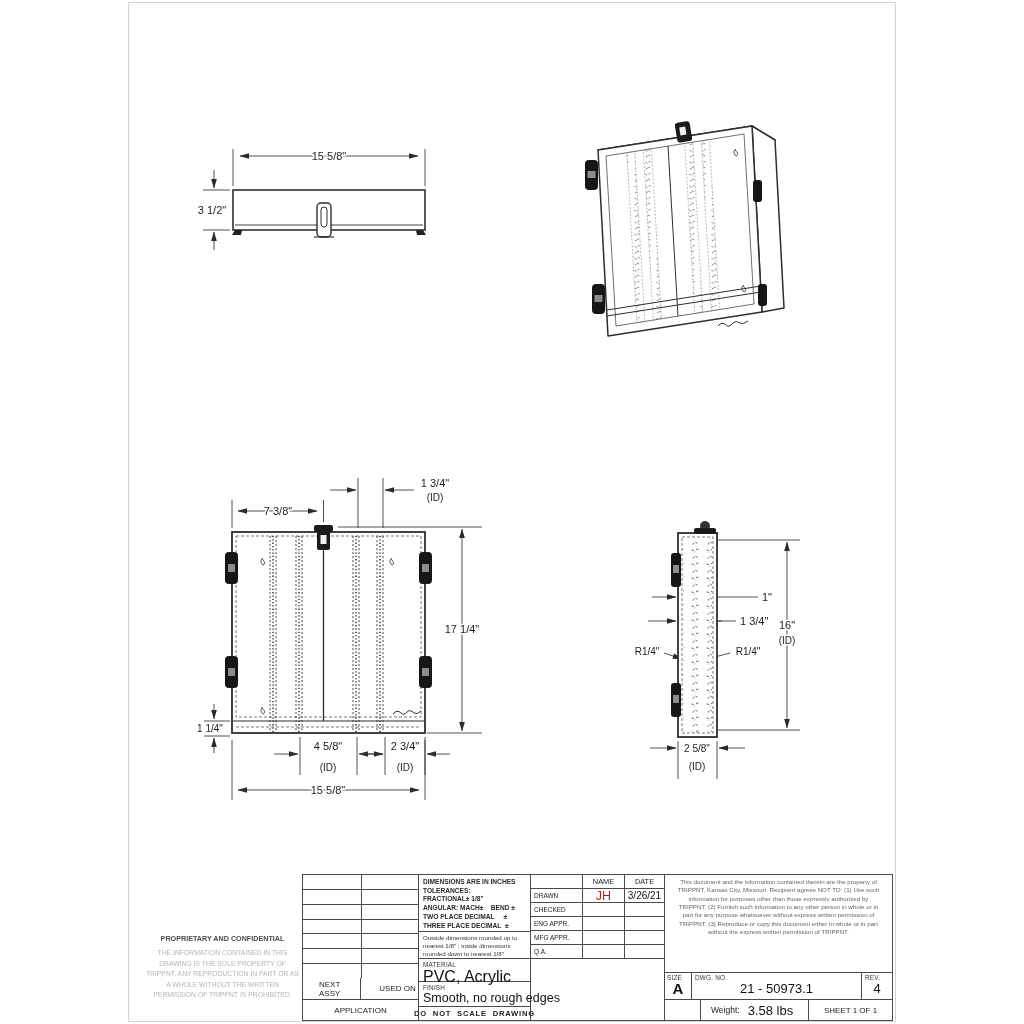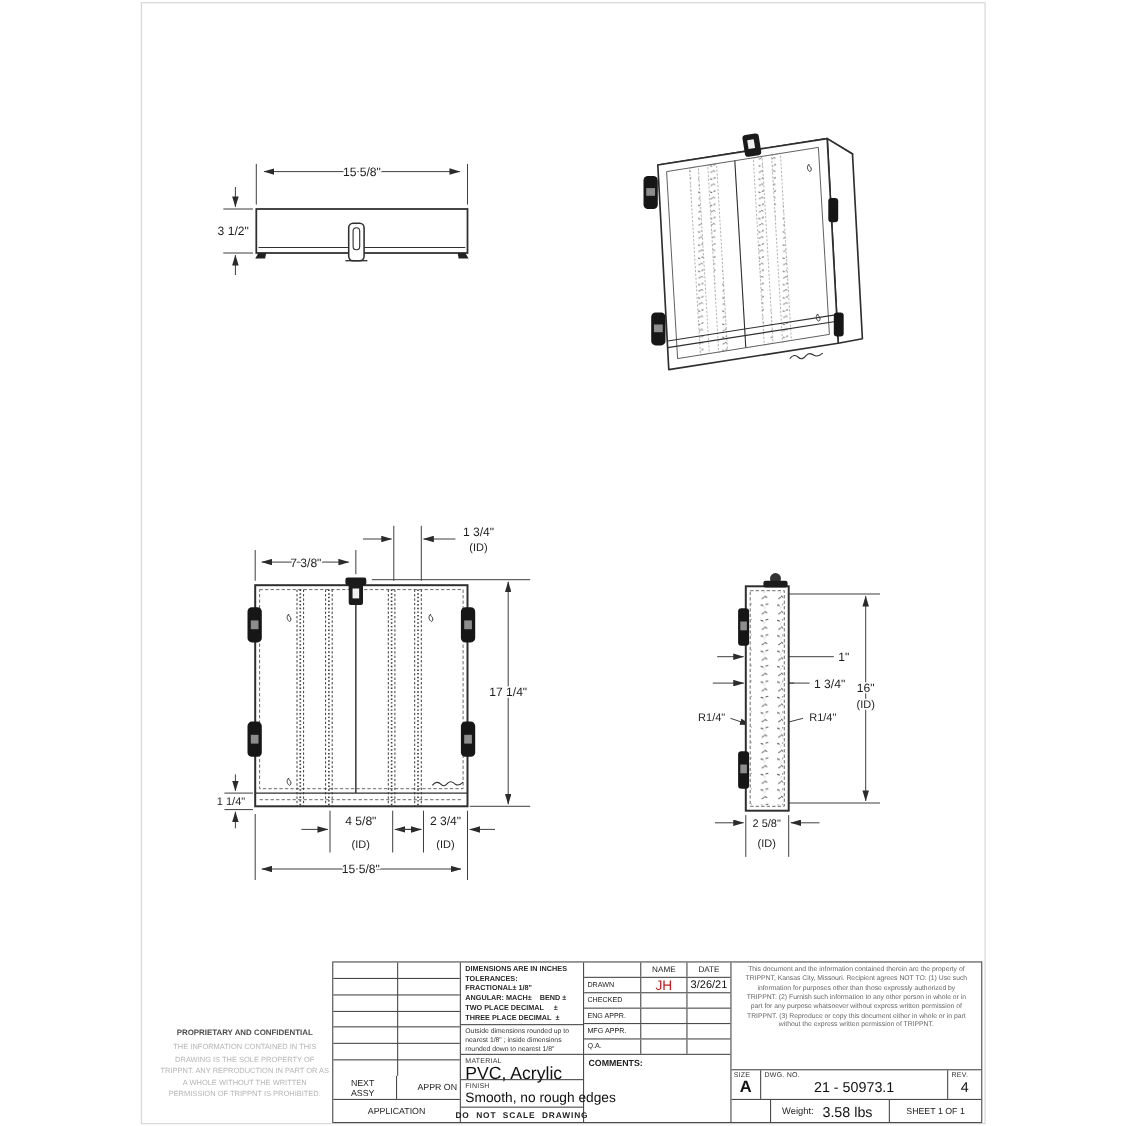--- a/index.html
+++ b/index.html
@@ -318,21 +318,21 @@
         <div class="arow"></div>
           <div class="arow"></div>
           <div class="arow"></div>
         <div class="arow"></div>
           <div class="arow"></div>
           <div class="arow"></div>
         <div class="arow" style="border-bottom:none;"></div>
       </div>
       <div class="app-labels">
         <div class="cell">NEXT ASSY</div>
-        <div class="cell">APPR ON</div>
+        <div class="cell">USED ON</div>
       </div>
       <div class="app-footer">APPLICATION</div>
     </div>
 
     <div class="col tol-col">
       <div class="tol-top">
         <span>DIMENSIONS ARE IN INCHES</span>
         <span>TOLERANCES:</span>
         <span>FRACTIONAL± 1/8"</span>
         <span>ANGULAR: MACH±    BEND ±</span>
@@ -375,21 +375,20 @@
       <div class="appr-row">
         <div class="al">MFG APPR.</div>
         <div class="an"></div>
         <div class="ad"></div>
       </div>
       <div class="appr-row">
         <div class="al">Q.A.</div>
         <div class="an"></div>
         <div class="ad"></div>
       </div>
-      <div class="comments">COMMENTS:</div>
     </div>
 
     <div class="col right-col">
       <div class="legal">This document and the information contained therein are the property of TRIPPNT, Kansas City, Missouri. Recipient agrees NOT TO: (1) Use such information for purposes other than those expressly authorized by TRIPPNT. (2) Furnish such information to any other person in whole or in part for any purpose whatsoever without express written permission of TRIPPNT. (3) Reproduce or copy this document either in whole or in part without the express written permission of TRIPPNT.</div>
       <div class="size-row">
         <div class="size-cell">
           <span class="microlabel">SIZE</span>
           <div class="size-val">A</div>
         </div>
         <div class="dwg-cell">

